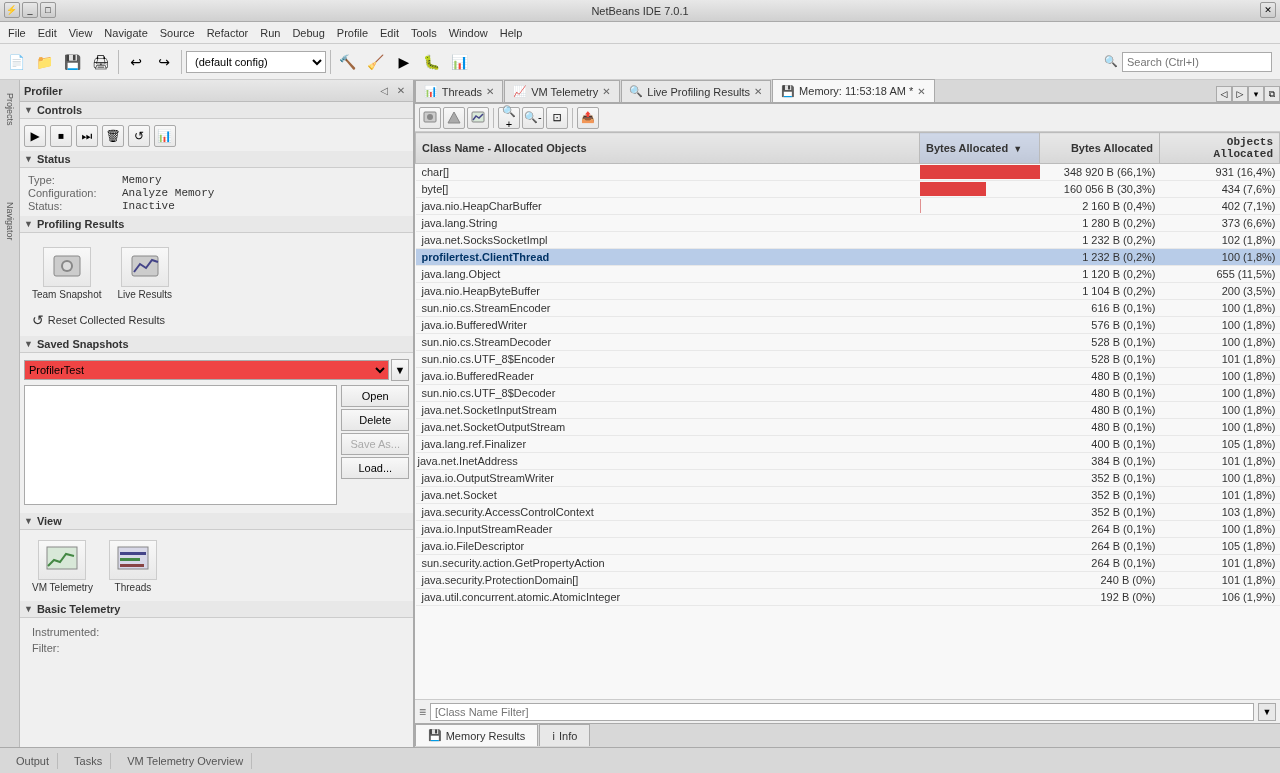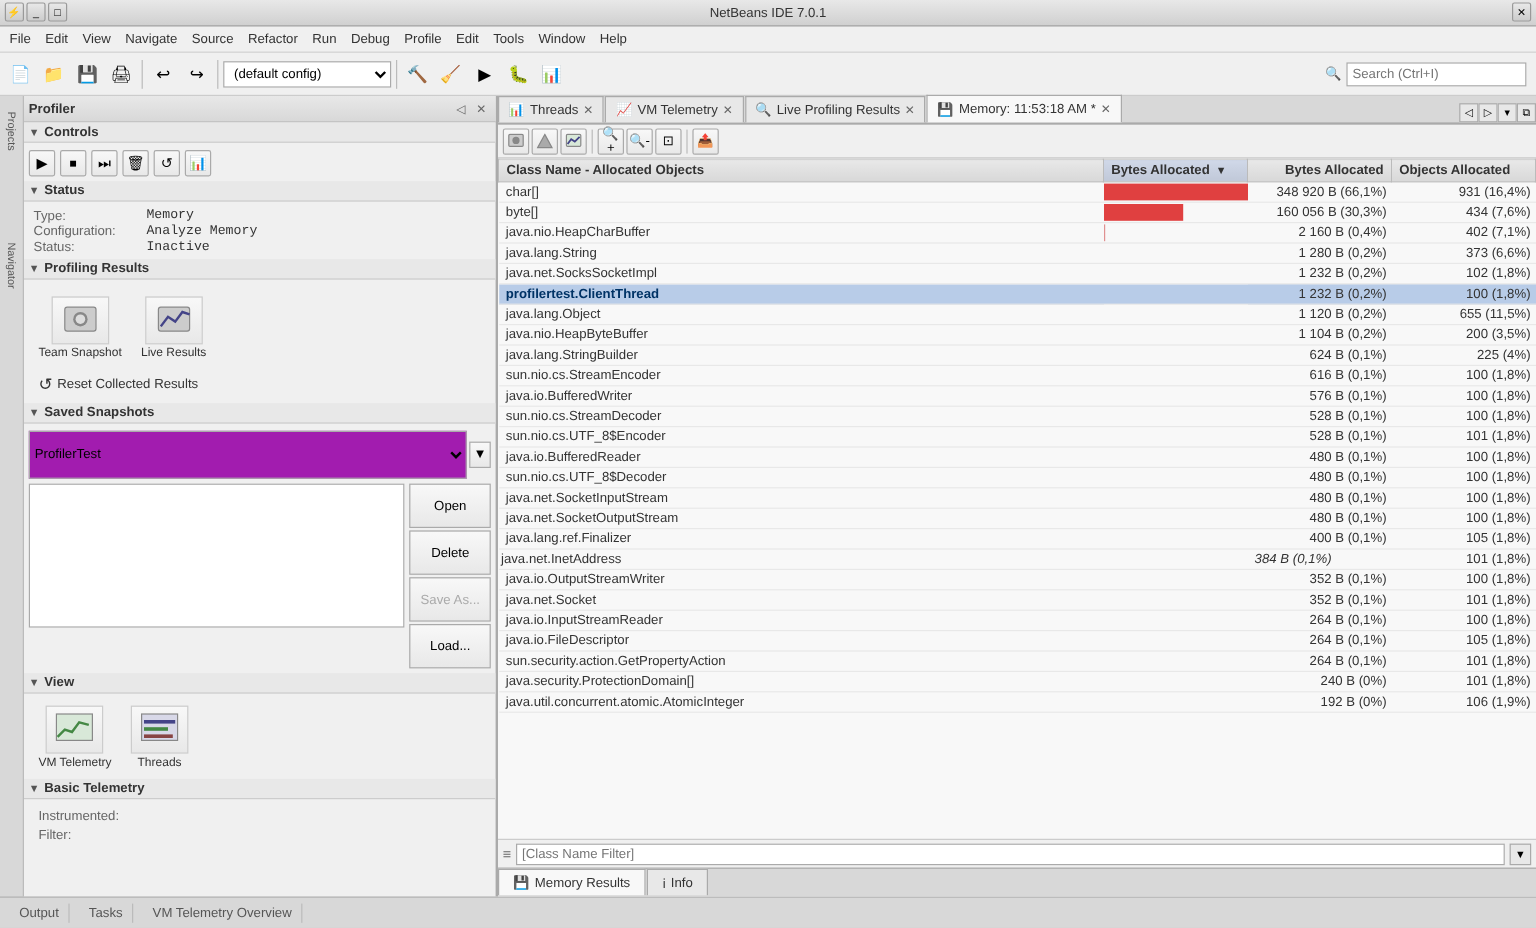--- a/index.html
+++ b/index.html
@@ -49,25 +49,25 @@
     
     .profiling-results-section { padding: 4px; }
     .pr-icons { display: flex; gap: 16px; padding: 8px; }
     .pr-icon-item { display: flex; flex-direction: column; align-items: center; gap: 2px; cursor: pointer; }
     .pr-icon-box { width: 48px; height: 40px; border: 1px solid #ccc; background: linear-gradient(to bottom, #f8f8f8, #e8e8e8); display: flex; align-items: center; justify-content: center; font-size: 20px; }
     .pr-icon-label { font-size: 10px; color: #333; text-align: center; }
     .reset-btn { display: flex; align-items: center; gap: 4px; padding: 4px 8px; cursor: pointer; font-size: 11px; color: #333; }
     
     .saved-snapshots { padding: 4px; }
     .ss-select { display: flex; align-items: center; gap: 2px; margin-bottom: 4px; }
-    .ss-dropdown { flex: 1; height: 40px; font-size: 11px; border: 1px solid #aaa; background: #a21caf; }
+    .ss-dropdown { flex: 1; height: 20px; font-size: 11px; border: 1px solid #aaa; background: #ef4444; }
     .ss-arrow-btn { width: 18px; height: 22px; border: 1px solid #aaa; background: linear-gradient(to bottom, #f8f8f8, #e8e8e8); display: flex; align-items: center; justify-content: center; cursor: pointer; }
     .ss-text-area { border: 1px solid #aaa; background: white; height: 120px; margin-bottom: 4px; }
     .ss-buttons { display: flex; flex-direction: column; gap: 2px; }
-    .ss-btn { height: 37px; font-size: 11px; border: 1px solid #aaa; background: linear-gradient(to bottom, #f8f8f8, #e8e8e8); cursor: pointer; padding: 0 8px; }
+    .ss-btn { height: 22px; font-size: 11px; border: 1px solid #aaa; background: linear-gradient(to bottom, #f8f8f8, #e8e8e8); cursor: pointer; padding: 0 8px; }
     .ss-btn:disabled { color: #aaa; cursor: default; }
     .ss-row { display: flex; gap: 4px; }
     
     .view-section { padding: 4px; }
     .view-icons { display: flex; gap: 16px; padding: 4px 8px; }
     .view-icon-item { display: flex; flex-direction: column; align-items: center; gap: 2px; cursor: pointer; }
     .view-icon-box { width: 48px; height: 40px; border: 1px solid #ccc; background: linear-gradient(to bottom, #f8f8f8, #e8e8e8); display: flex; align-items: center; justify-content: center; font-size: 18px; }
     .view-icon-label { font-size: 10px; color: #333; }
     
     .basic-telemetry { padding: 4px; }
@@ -94,21 +94,21 @@
     
     .table-container { flex: 1; overflow-y: auto; overflow-x: hidden; }
     table { width: 100%; border-collapse: collapse; }
     thead th { background: linear-gradient(to bottom, #e8e8e8, #d8d8d8); border: 1px solid #bbb; padding: 3px 6px; font-size: 11px; color: #333; text-align: left; position: sticky; top: 0; z-index: 10; }
     thead th.sorted { background: linear-gradient(to bottom, #d0d8e8, #c0c8d8); }
     tbody tr { border-bottom: 1px solid #e8e8e8; }
     tbody td { padding: 2px 6px; font-size: 11px; color: #333; }
     .col-class { min-width: 450px; }
     .col-bytes-bar { width: 120px; }
     .col-bytes { width: 120px; text-align: right; }
-    .col-objects { width: 120px; text-align: left; }
+    .col-objects { width: 120px; text-align: right; font-family: Liberation Mono, monospace; }
     
     
     .filter-bar { background: #f0f0f0; border-top: 1px solid #ccc; height: 24px; display: flex; align-items: center; padding: 0 4px; gap: 4px; }
     .filter-icon { font-size: 12px; color: #666; }
     .filter-input { flex: 1; height: 18px; border: 1px solid #aaa; font-size: 11px; padding: 0 4px; background: white; }
     .filter-btn { width: 18px; height: 18px; border: 1px solid #aaa; background: #e8e8e8; display: flex; align-items: center; justify-content: center; cursor: pointer; font-size: 9px; }
     
     
     .bottom-tabs { border-top: 1px solid #aaa; background: #d8d8d8; display: flex; height: 24px; }
     .bottom-tab { display: flex; align-items: center; padding: 0 12px; height: 22px; background: #e8e8e8; border: 1px solid #aaa; border-bottom: none; margin-right: 1px; cursor: pointer; font-size: 11px; color: #333; gap: 4px; }
@@ -446,26 +446,20 @@
               <td style="text-align: right; padding-right: 4px;">1 120 B (0,2%)</td>
               <td style="text-align: right; padding-right: 4px;">655 (11,5%)</td>
             </tr>
             <tr>
               <td style="padding-left: 6px;">java.nio.HeapByteBuffer</td>
               <td style="position: relative; width: 120px; overflow: hidden;"></td>
               <td style="text-align: right; padding-right: 4px;">1 104 B (0,2%)</td>
               <td style="text-align: right; padding-right: 4px;">200 (3,5%)</td>
             </tr>
             <tr>
-              <td style="padding-left: 6px;">java.lang.StringBuilder</td>
-              <td style="position: relative; width: 120px; overflow: hidden;"></td>
-              <td style="text-align: right; padding-right: 4px;">624 B (0,1%)</td>
-              <td style="text-align: right; padding-right: 4px;">225 (4%)</td>
-            </tr>
-            <tr>
               <td style="padding-left: 6px;">sun.nio.cs.StreamEncoder</td>
               <td style="position: relative; width: 120px; overflow: hidden;"></td>
               <td style="text-align: right; padding-right: 4px;">616 B (0,1%)</td>
               <td style="text-align: right; padding-right: 4px;">100 (1,8%)</td>
             </tr>
             <tr>
               <td style="padding-left: 6px;">java.io.BufferedWriter</td>
               <td style="position: relative; width: 120px; overflow: hidden;"></td>
               <td style="text-align: right; padding-right: 4px;">576 B (0,1%)</td>
               <td style="text-align: right; padding-right: 4px;">100 (1,8%)</td>
@@ -508,34 +502,40 @@
             </tr>
             <tr>
               <td style="padding-left: 6px;">java.lang.ref.Finalizer</td>
               <td style="position: relative; width: 120px; overflow: hidden;"></td>
               <td style="text-align: right; padding-right: 4px;">400 B (0,1%)</td>
               <td style="text-align: right; padding-right: 4px;">105 (1,8%)</td>
             </tr>
             <tr>
               <td style="padding-left: 2px;">java.net.InetAddress</td>
               <td style="position: relative; width: 120px; overflow: hidden;"></td>
-              <td style="text-align: left; padding-right: 4px; font-style: italic;">384 B (0,1%)</td>
+              <td style="text-align: right; padding-right: 4px;">384 B (0,1%)</td>
               <td style="text-align: right; padding-right: 4px;">101 (1,8%)</td>
             </tr>
             <tr>
               <td style="padding-left: 6px;">java.io.OutputStreamWriter</td>
               <td style="position: relative; width: 120px; overflow: hidden;"></td>
               <td style="text-align: right; padding-right: 4px;">352 B (0,1%)</td>
               <td style="text-align: right; padding-right: 4px;">100 (1,8%)</td>
             </tr>
             <tr>
               <td style="padding-left: 6px;">java.net.Socket</td>
               <td style="position: relative; width: 120px; overflow: hidden;"></td>
               <td style="text-align: right; padding-right: 4px;">352 B (0,1%)</td>
               <td style="text-align: right; padding-right: 4px;">101 (1,8%)</td>
+            </tr>
+            <tr>
+              <td style="padding-left: 6px;">java.security.AccessControlContext</td>
+              <td style="position: relative; width: 120px; overflow: hidden;"></td>
+              <td style="text-align: right; padding-right: 4px;">352 B (0,1%)</td>
+              <td style="text-align: right; padding-right: 4px;">103 (1,8%)</td>
             </tr>
             <tr>
               <td style="padding-left: 6px;">java.io.InputStreamReader</td>
               <td style="position: relative; width: 120px; overflow: hidden;"></td>
               <td style="text-align: right; padding-right: 4px;">264 B (0,1%)</td>
               <td style="text-align: right; padding-right: 4px;">100 (1,8%)</td>
             </tr>
             <tr>
               <td style="padding-left: 6px;">java.io.FileDescriptor</td>
               <td style="position: relative; width: 120px; overflow: hidden;"></td>

